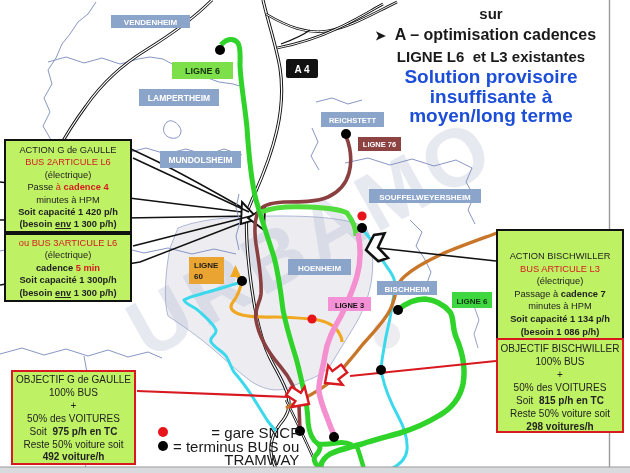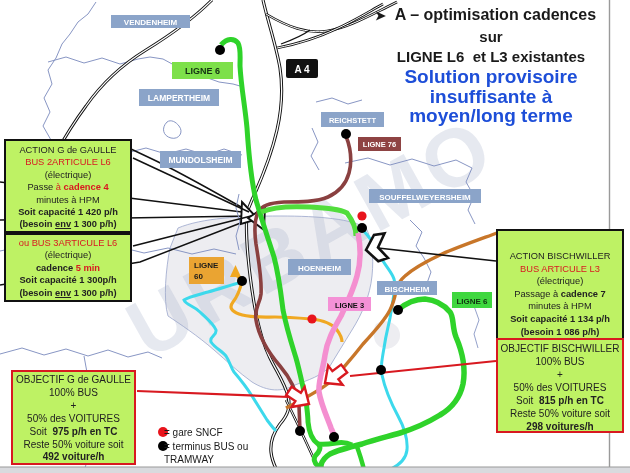--- a/index.html
+++ b/index.html
@@ -228,22 +228,22 @@
 
 <circle cx="163" cy="446" r="5" fill="#000"></circle>
 
 <path d="M609.5,0 L609.5,467" stroke="#9a9a9a" stroke-width="1.4" fill="none"></path>
 
 <rect x="0" y="467" width="630" height="6" fill="#d9dade"></rect>
 <path d="M0,467 L630,467" stroke="#9a9a9a" stroke-width="1.2" fill="none"></path>
 </svg>
 
 <div style="position:absolute;left:375px;top:4px;width:232px;text-align:center;font-weight:bold;color:#1a1a1a;">
+<div style="font-size:15px;line-height:20px;">sur</div>
 <div style="font-size:16px;line-height:22px;text-align:left;"><span style="font-size:13px;">➤</span>&nbsp;&nbsp;A – optimisation cadences</div>
-<div style="font-size:15px;line-height:20px;">sur</div>
 <div style="font-size:15px;line-height:20px;">LIGNE L6&nbsp; et L3 existantes</div>
 <div style="font-size:19px;line-height:19.5px;color:#1d4ed8;">Solution provisoire insuffisante à moyen/long terme</div>
 </div>
 
 <div class="bx" style="left:4px;top:139px;width:124px;height:87px;border:2px solid #111;font-size:9.3px;line-height:12.4px;padding-top:3px;">
 ACTION G de GAULLE<br>
 <span class="red">BUS 2ARTICULE L6</span><br>
 (électrique)<br>
 Passe <span class="red">à <b>cadence 4</b></span><br>
 minutes à HPM<br>
@@ -282,14 +282,14 @@
 <div class="bx" style="left:496px;top:338px;width:124px;height:89px;border:2.5px solid #d81920;font-size:10px;line-height:13px;padding-top:2px;">
 OBJECTIF BISCHWILLER<br>
 100% BUS<br>
 +<br>
 50% des VOITURES<br>
 Soit&nbsp; <b>815 p/h en TC</b><br>
 Reste 50% voiture soit<br>
 <b>298 voitures/h</b>
 </div>
 
-<div style="position:absolute;left:164px;top:426px;font-size:10px;color:#1a1a1a;line-height:13.5px;">= gare SNCF<br>= terminus BUS ou<br>TRAMWAY</div>
+<div style="position:absolute;left:173px;top:426px;font-size:15px;color:#1a1a1a;line-height:13.5px;text-align:right;">= gare SNCF<br>= terminus BUS ou<br>TRAMWAY</div>
 </div>
 
 </body></html>

